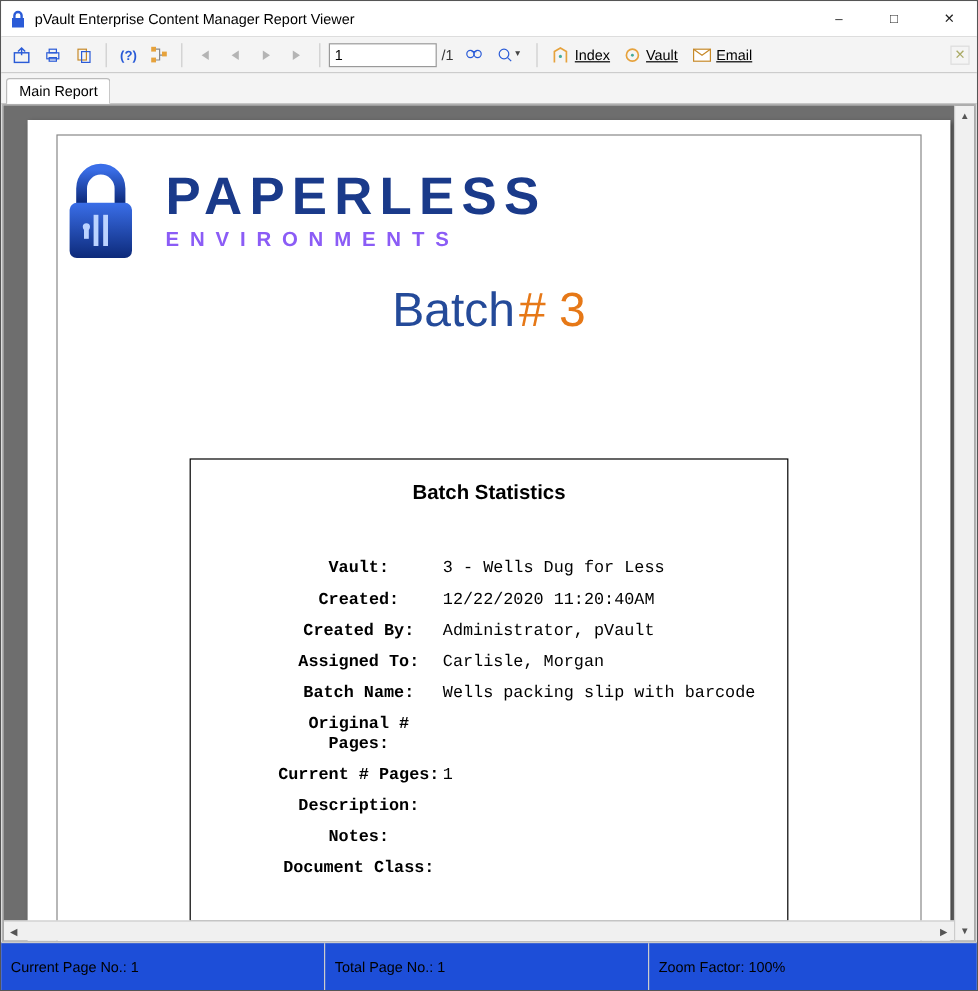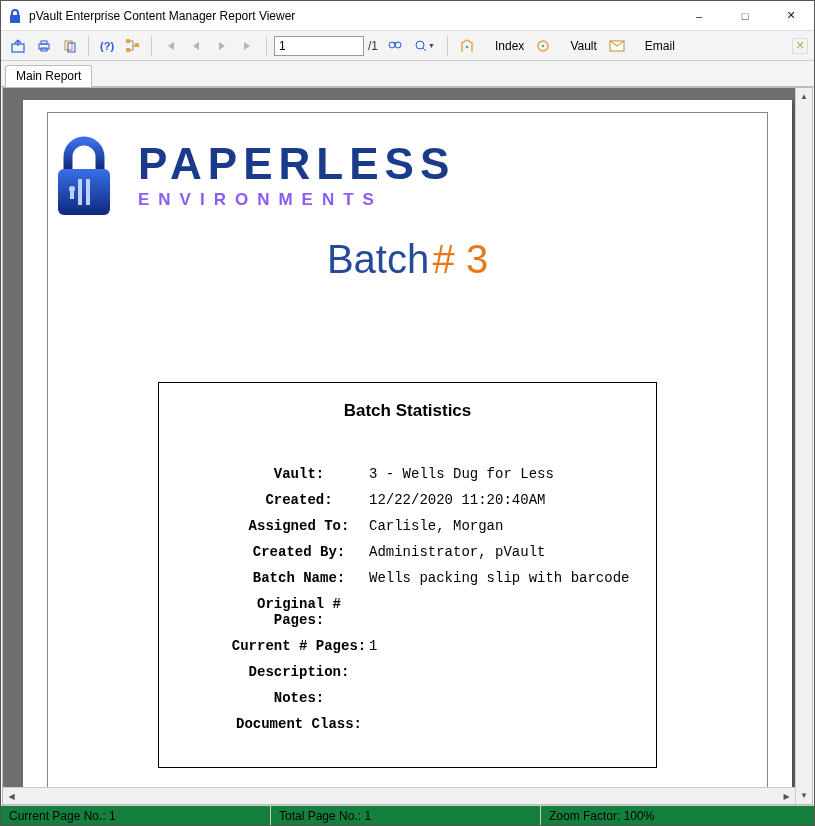--- a/index.html
+++ b/index.html
@@ -59,22 +59,22 @@
   .tsep { width:1px; height:20px; background:#ccc; margin:0 3px; }
   .page-input {
     width: 90px; height:20px;
     border:1px solid #999;
     background:#fff;
     font-size:12px;
     padding: 0 4px;
   }
   .tlabel { font-size:12px; color:#333; padding-right:2px; }
   .tbtn-label {
-    height:22px; display:flex; align-items:center; gap:20px;
-    padding: 0 4px; border-radius:2px; font-size:12px;
+    height:22px; display:flex; align-items:center; gap:4px;
+    padding: 0 4px; border-radius:2px; font-size:12px;text-decoration:underline;
   }
   .dropdown-arrow {
     width:8px; font-size:7px; color:#444;
   }
   .toolbar-close {
     position:absolute; right:6px;
     width:16px; height:16px;
     display:flex; align-items:center; justify-content:center;
     color:#aa6; font-size:11px;
     border:1px solid #ddd;
@@ -162,22 +162,22 @@
     display:flex;
     padding: 5px 0 5px 70px;
     font-family: Liberation Mono, monospace;
     font-size: 14px;
     text-align: center;
   }
   .stats-row .k { width:140px; font-weight:bold; }
   .stats-row .v { }
 
   .statusbar {
-    height: 20px;
-    background: #15803d;
+    height: 40px;
+    background: #1d4ed8;
     border-top:1px solid #ccc;
     display:flex;
     font-size:12px;
   }
   .status-cell {
     border-right:1px solid #ccc;
     padding: 3px 8px;
     display:flex; align-items:center;
   }
   .status-cell:nth-child(1){ width:270px; }
@@ -343,26 +343,26 @@
 
           <div class="stats-row">
             <div class="k">Vault:</div>
             <div class="v">3 - Wells Dug for Less</div>
           </div>
           <div class="stats-row">
             <div class="k">Created:</div>
             <div class="v">12/22/2020   11:20:40AM</div>
           </div>
           <div class="stats-row">
+            <div class="k">Created By:</div>
+            <div class="v">Administrator, pVault</div>
+          </div>
+          <div class="stats-row">
             <div class="k">Assigned To:</div>
             <div class="v">Carlisle, Morgan</div>
-          </div>
-          <div class="stats-row">
-            <div class="k">Created By:</div>
-            <div class="v">Administrator, pVault</div>
           </div>
           <div class="stats-row">
             <div class="k">Batch Name:</div>
             <div class="v">Wells packing slip with barcode</div>
           </div>
           <div class="stats-row">
             <div class="k">Original # Pages:</div>
             <div class="v"></div>
           </div>
           <div class="stats-row">

